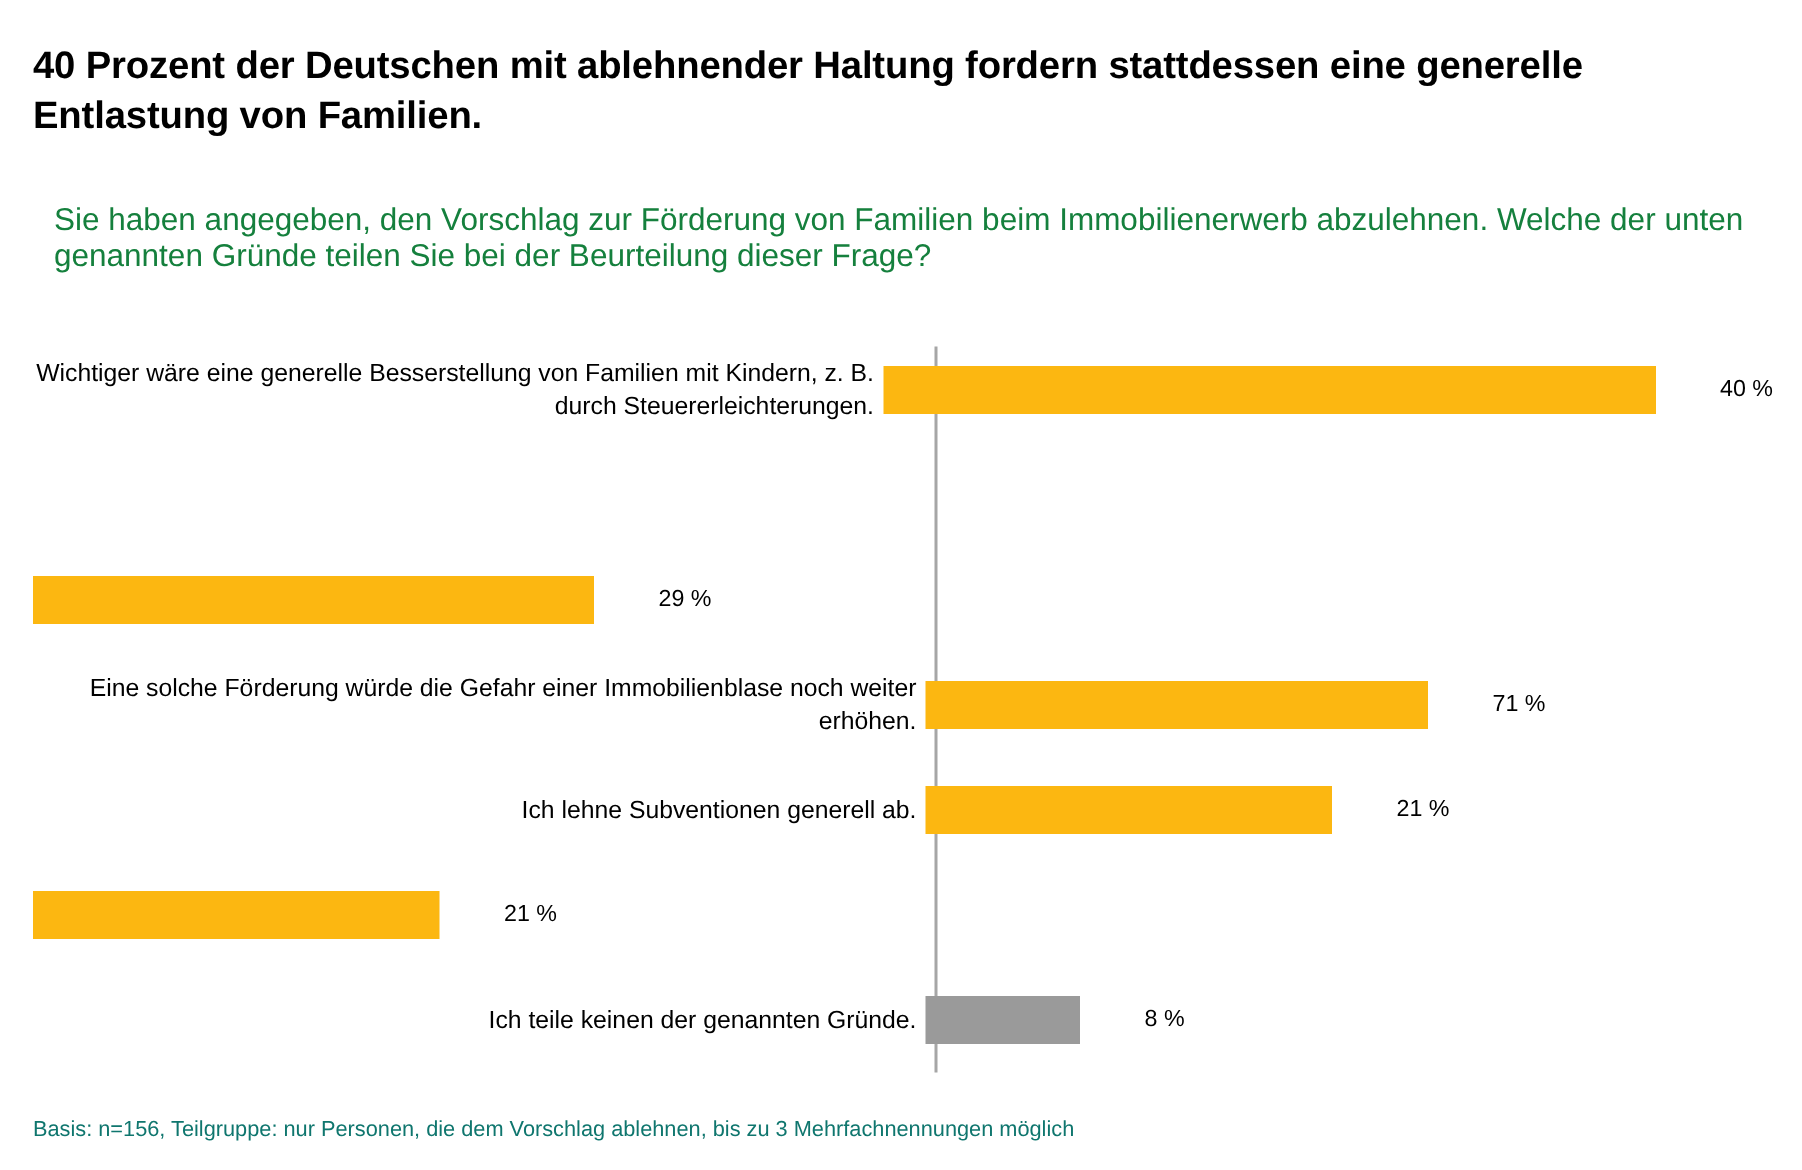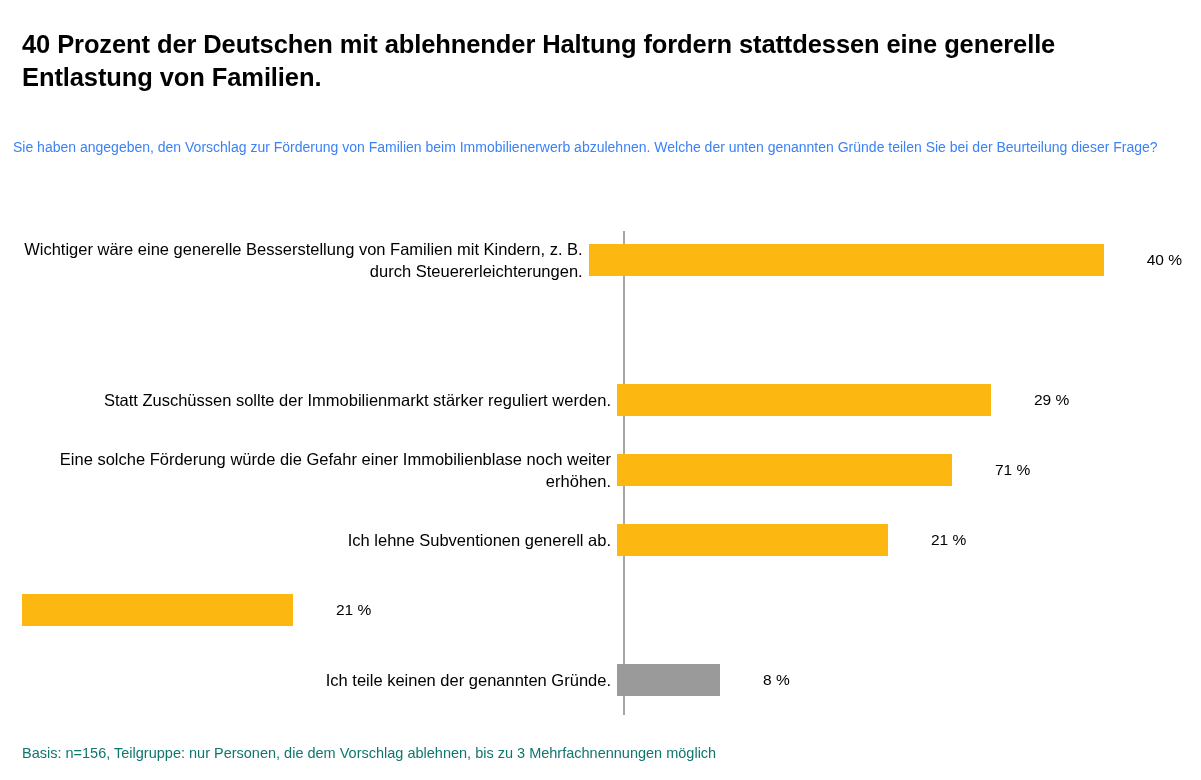--- a/index.html
+++ b/index.html
@@ -27,26 +27,26 @@
     top: 28px;
     width: 1160px;
     font-size: 25.5px;
     line-height: 33px;
     font-weight: bold;
     color: #000000;
     letter-spacing: -0.1px;
   }
   .subhead {
     position: absolute;
-    left: 13px;
+    left: 36px;
     top: 135px;
     width: 1150px;
-    font-size: 14px;
+    font-size: 21px;
     line-height: 24px;
-    color: #3b82f6;
+    color: #15803d;
   }
   .chart {
     position: absolute;
     left: 22px;
     top: 225px;
     width: 1160px;
     height: 490px;
   }
   .rows {
     position: relative;
@@ -130,21 +130,20 @@
         <div class="bar-area">
           <div class="bar" style="width:515px;"></div>
           <div class="bar-value">40 %</div>
         </div>
       </div>
 
       <div class="row">
       </div>
 
       <div class="row">
-        <div class="row-label">Statt Zuschüssen sollte der Immobilienmarkt stärker reguliert werden.</div>
         <div class="bar-area">
           <div class="bar" style="width:374px;"></div>
           <div class="bar-value">29 %</div>
         </div>
       </div>
 
       <div class="row">
         <div class="row-label">Eine solche Förderung würde die Gefahr einer Immobilienblase noch weiter erhöhen.</div>
         <div class="bar-area">
           <div class="bar" style="width:335px;"></div>

